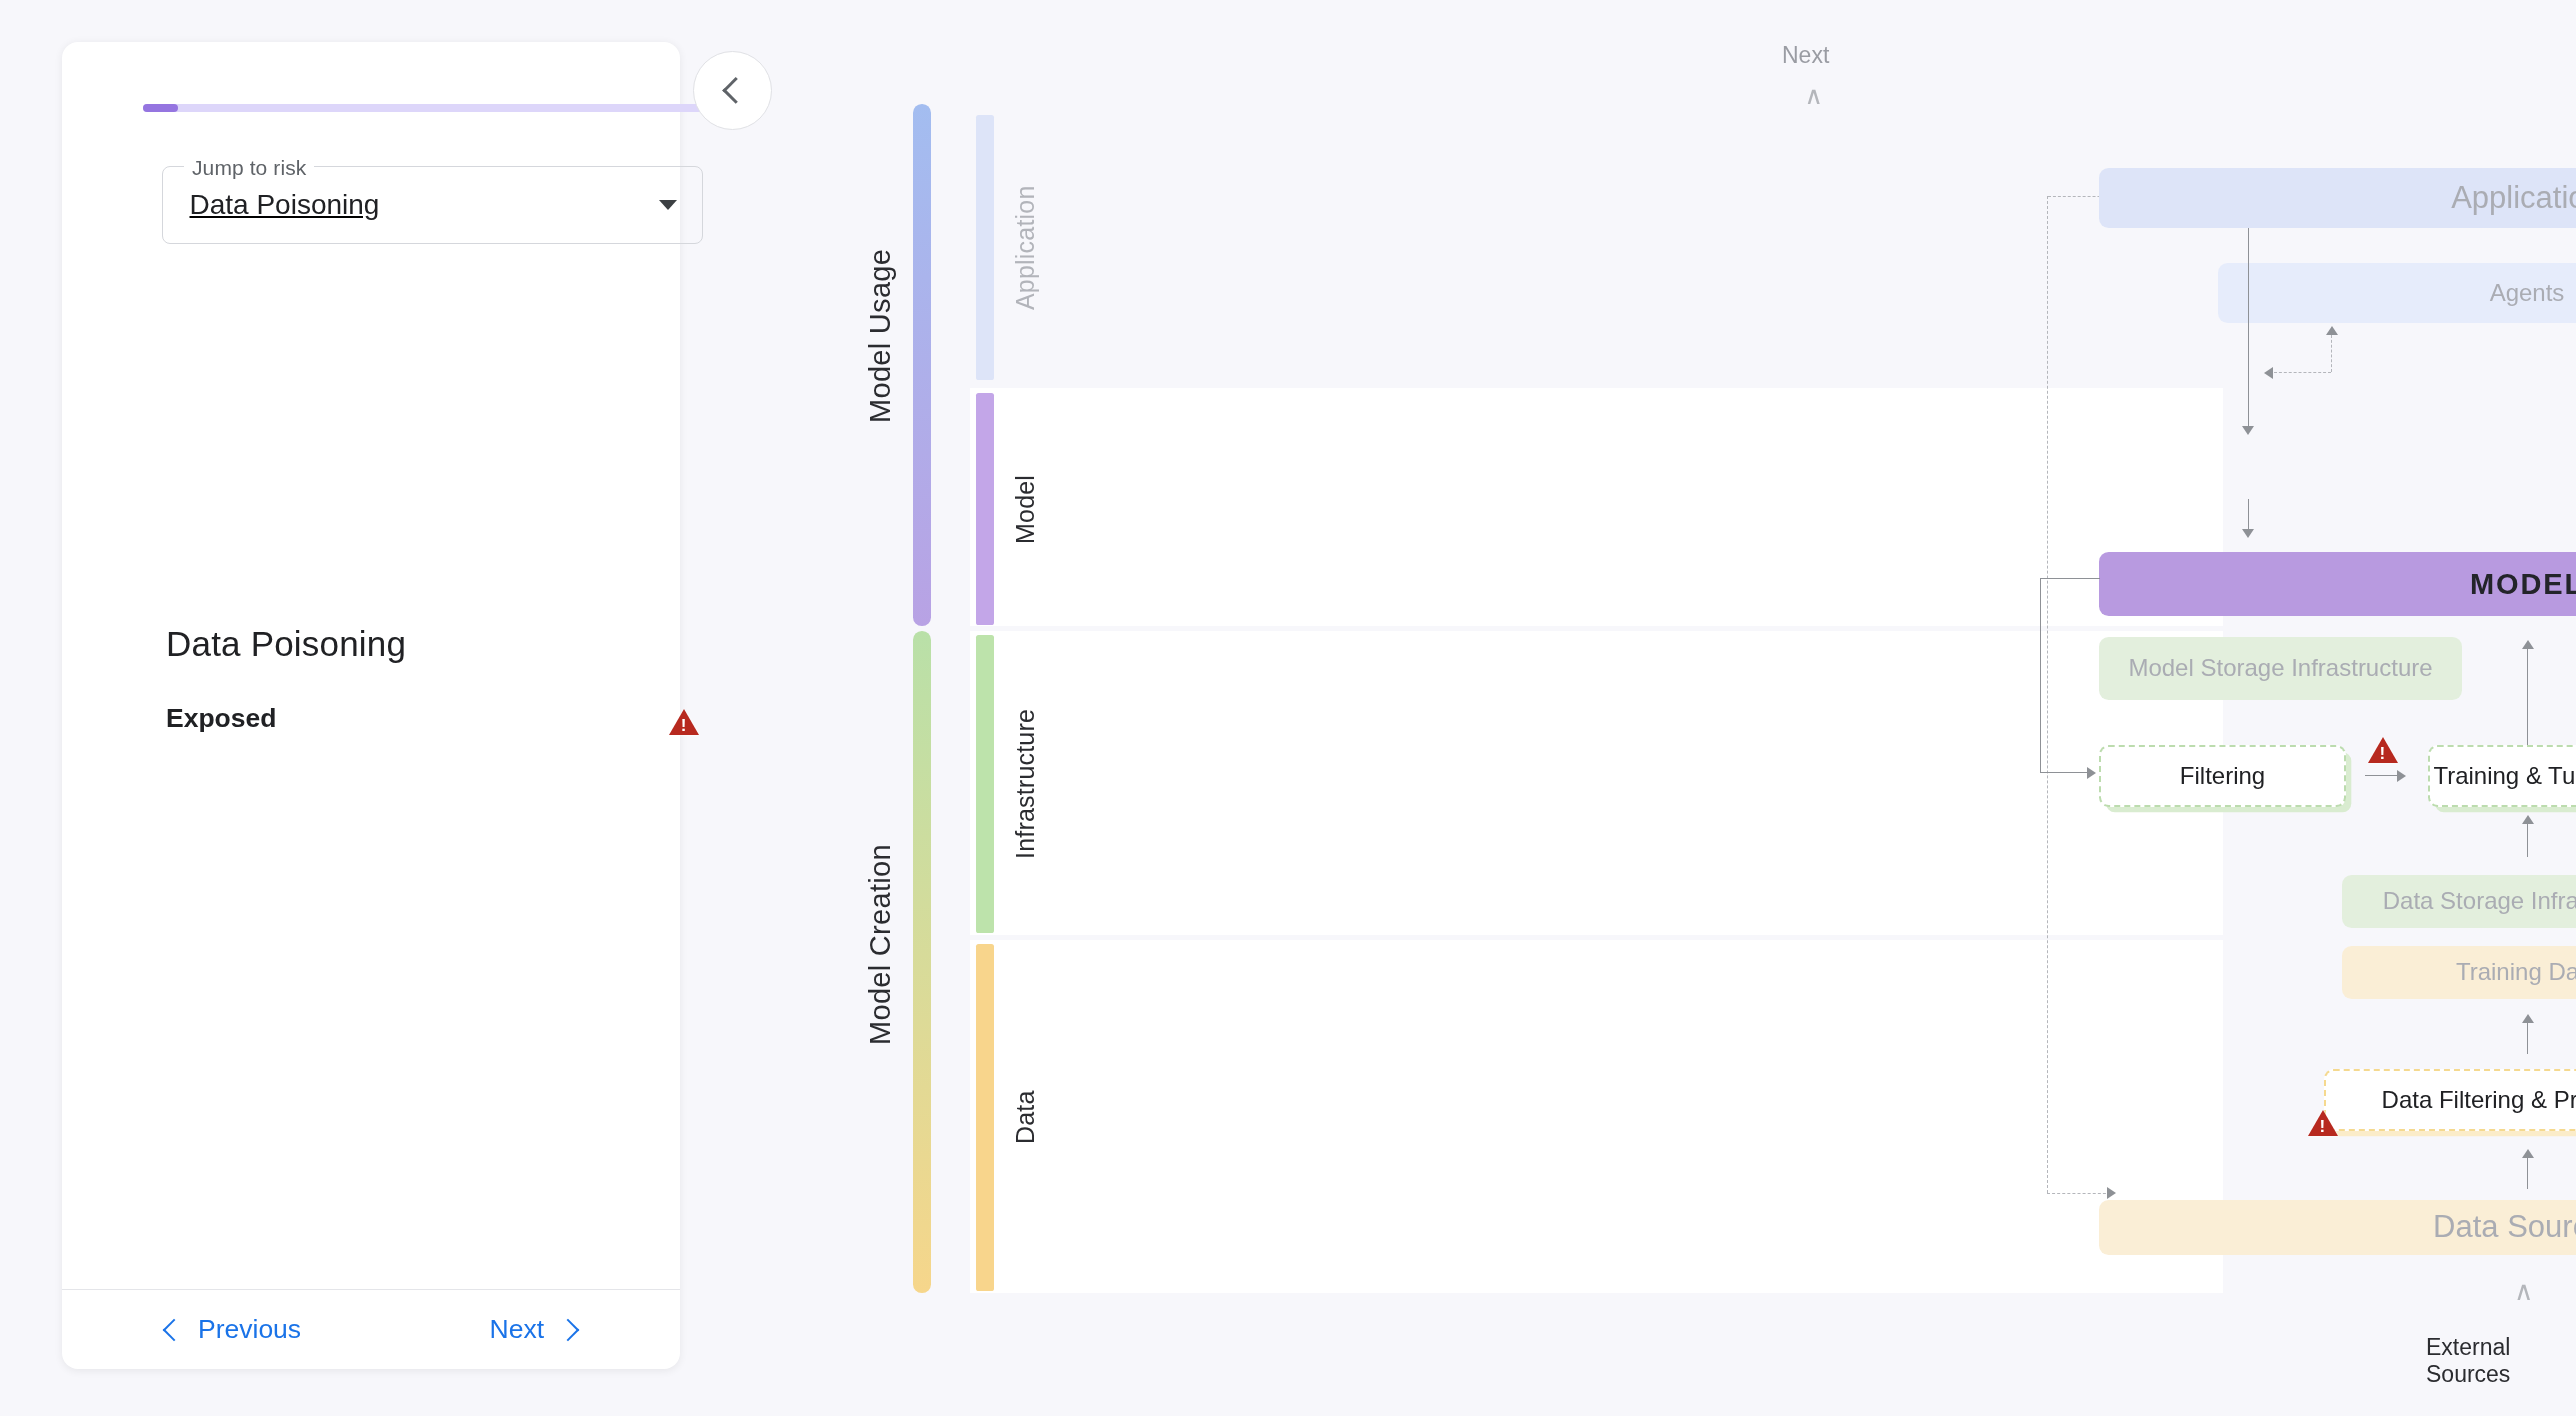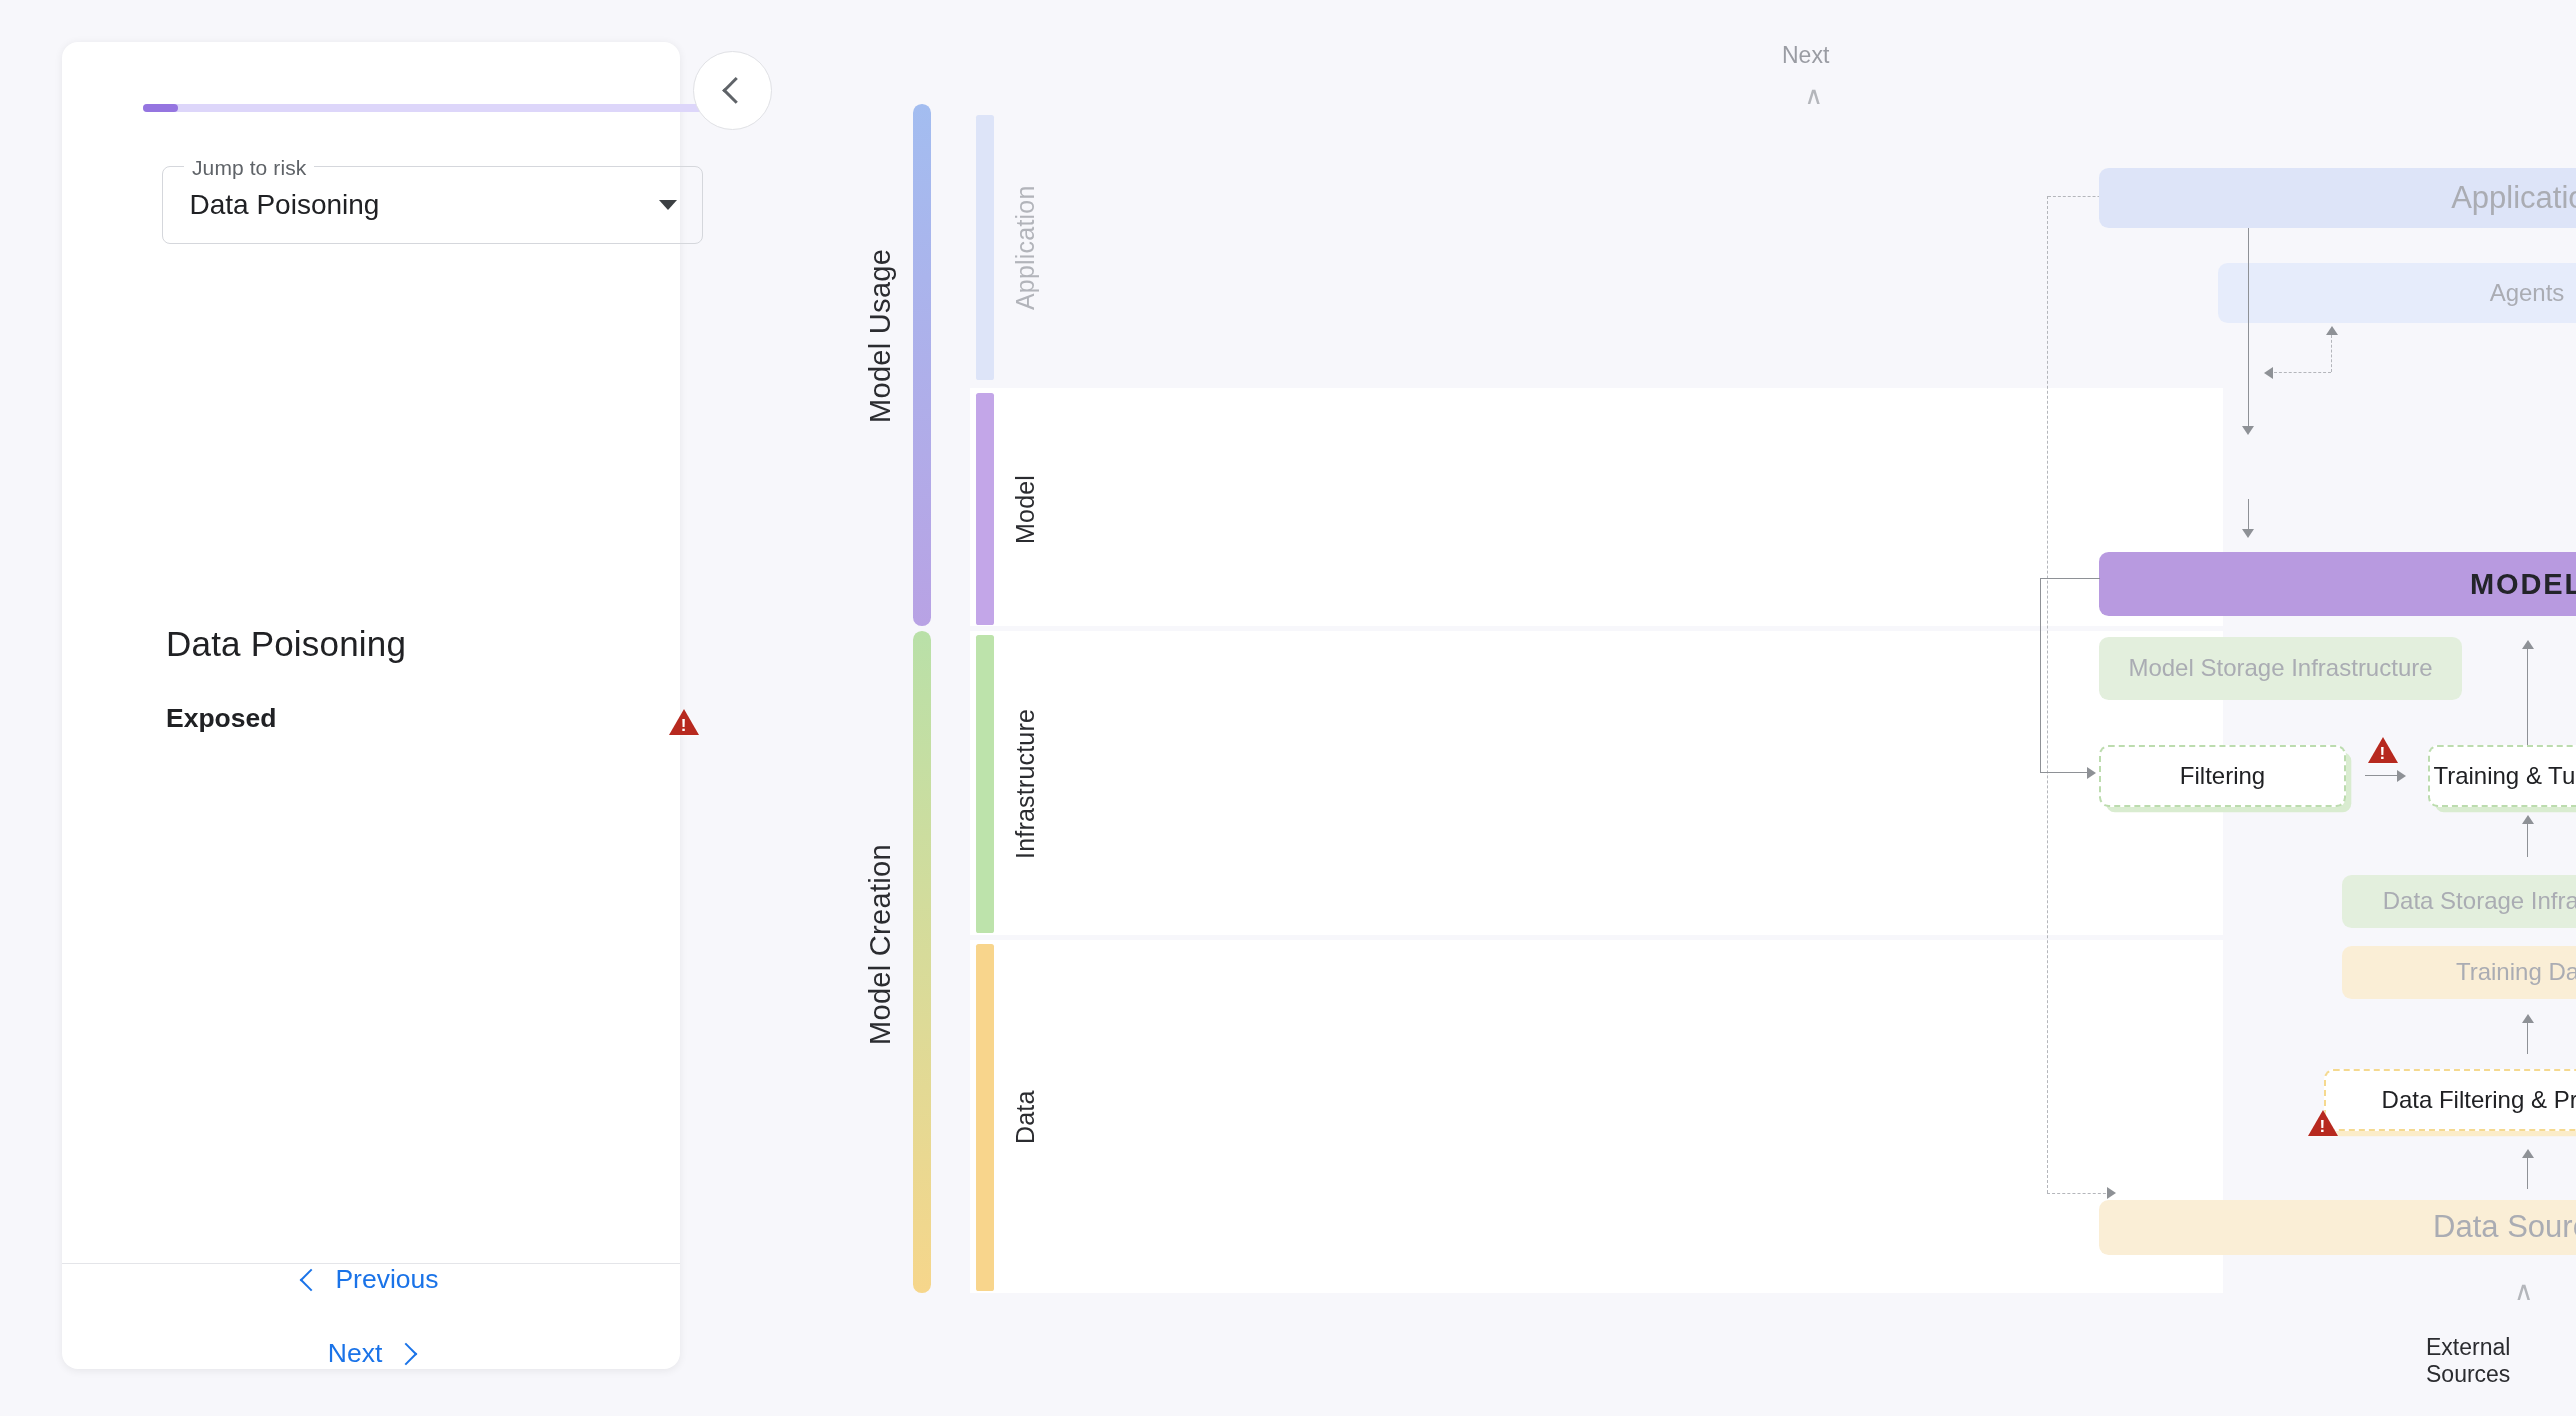--- a/index.html
+++ b/index.html
@@ -23,21 +23,21 @@
   #progress-track {
     position: absolute; left: 81px; top: 62px;
     width: 579px; height: 8px;
     background: #ddd6fa; border-radius: 5.3px;
   }
   #progress-fill {
     height: 100%; width: 6%;
     background: #9575e0; border-radius: 5.3px;
   }
 
-  #jump-wrap { position: absolute; left: 100px; top: 124px; width: 541px; }
+  #jump-wrap { position: absolute; left: 100px; top: 124px; width: 541px; text-decoration: underline; }
   #jump-field {
     position: relative;
     height: 78px;
     border: 1.3px solid #d5d7dc;
     border-radius: 8px;
     display: flex; align-items: center;
     padding: 0 26.5px;
   }
   #jump-legend {
     position: absolute; left: 21px; top: -11.5px;
@@ -64,25 +64,24 @@
   #risk-status { font-size: 26.5px; color: #202124; font-weight: 700; }
   #risk-desc {
     margin-top: 26.5px;
     font-size: 24px; line-height: 1.72;
     color: #5f6368;
     width: 529px;
   }
 
   #panel-footer {
     position: absolute; left: 0; bottom: 0;
-    width: 100%; height: 106px;
+    width: 100%; height: 80px;
     border-top: 1.3px solid #e4e5e9;
     display: flex; align-items: center; justify-content: space-between;
     padding: 0 104px;
-    flex-direction: column;
   }
   .nav-btn {
     display: flex; align-items: center; gap: 16px;
     color: #1a73e8; font-size: 26.5px;
     cursor: pointer; background: none; border: none;
     font-family: "Liberation Sans", sans-serif;
   }
   .chev { display: inline-block; width: 16px; height: 16px; border-style: solid; border-color: #1a73e8; }
   .chev-l { border-width: 0 0 2.6px 2.6px; transform: rotate(45deg); }
   .chev-r { border-width: 2.6px 2.6px 0 0; transform: rotate(45deg); }

